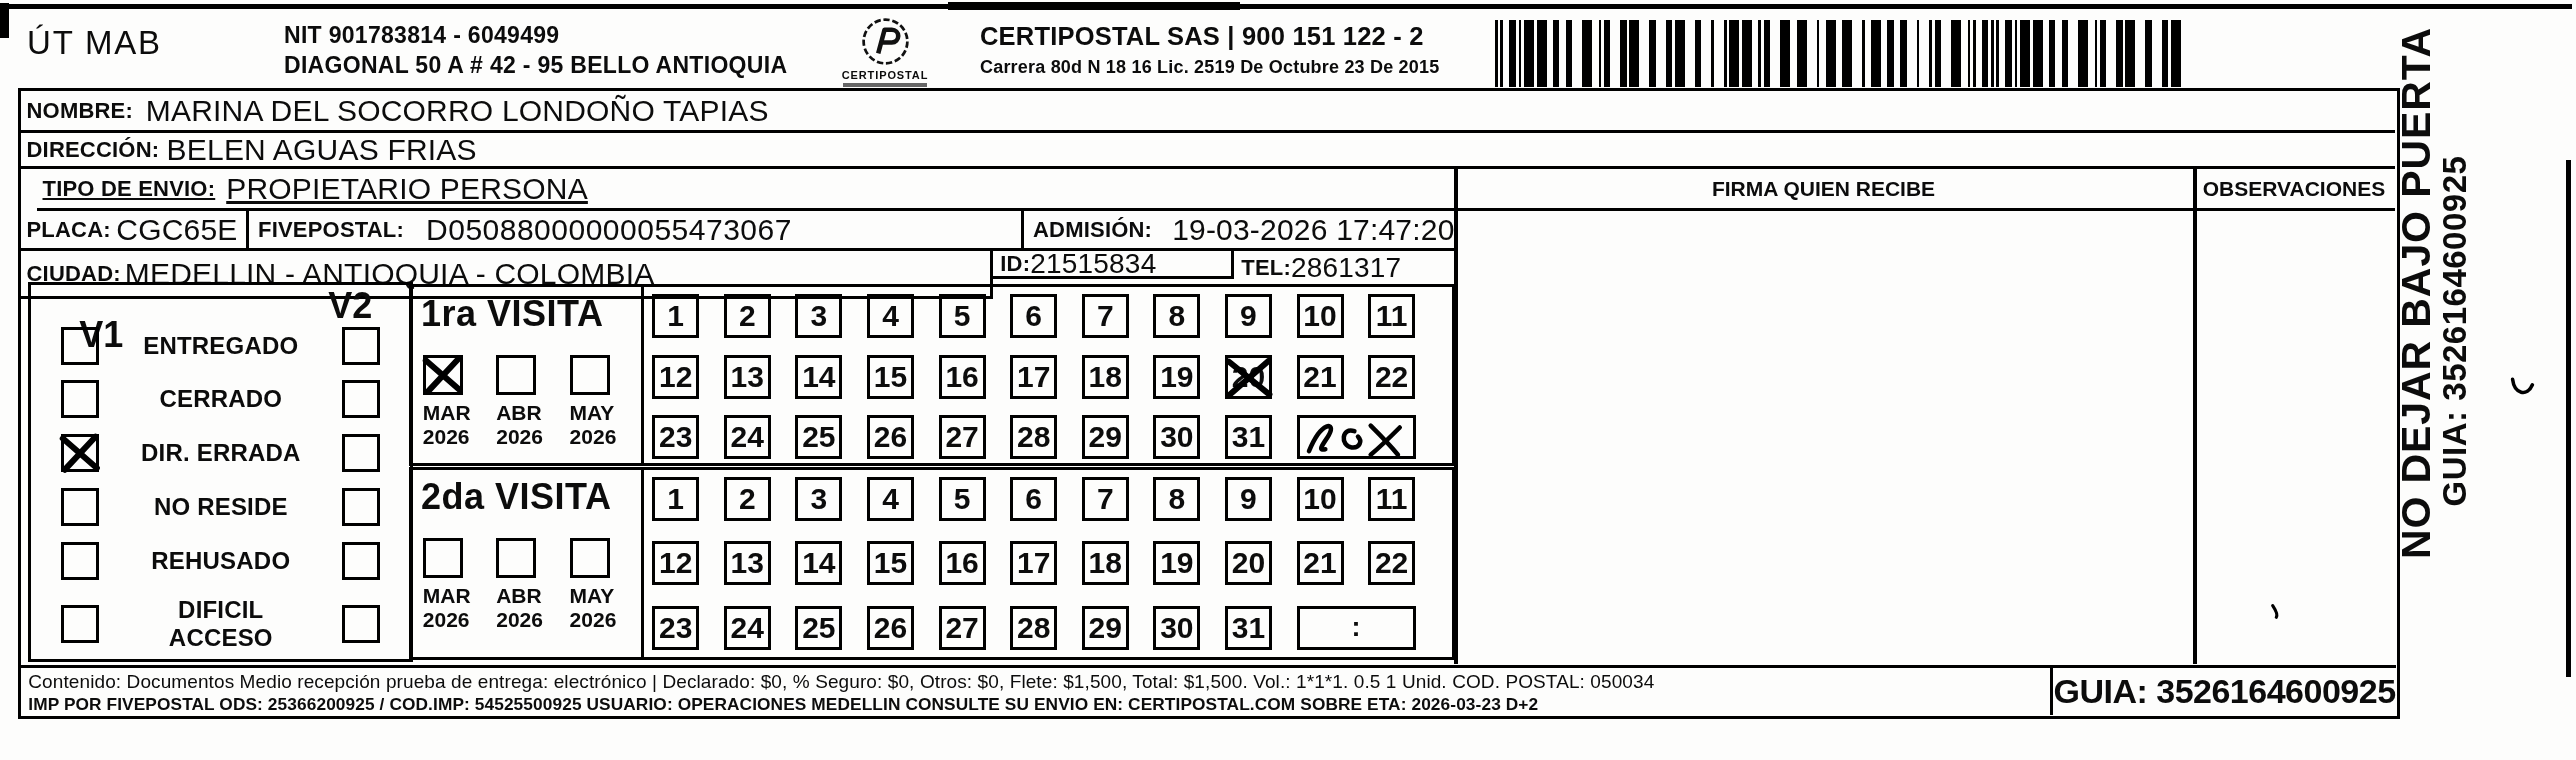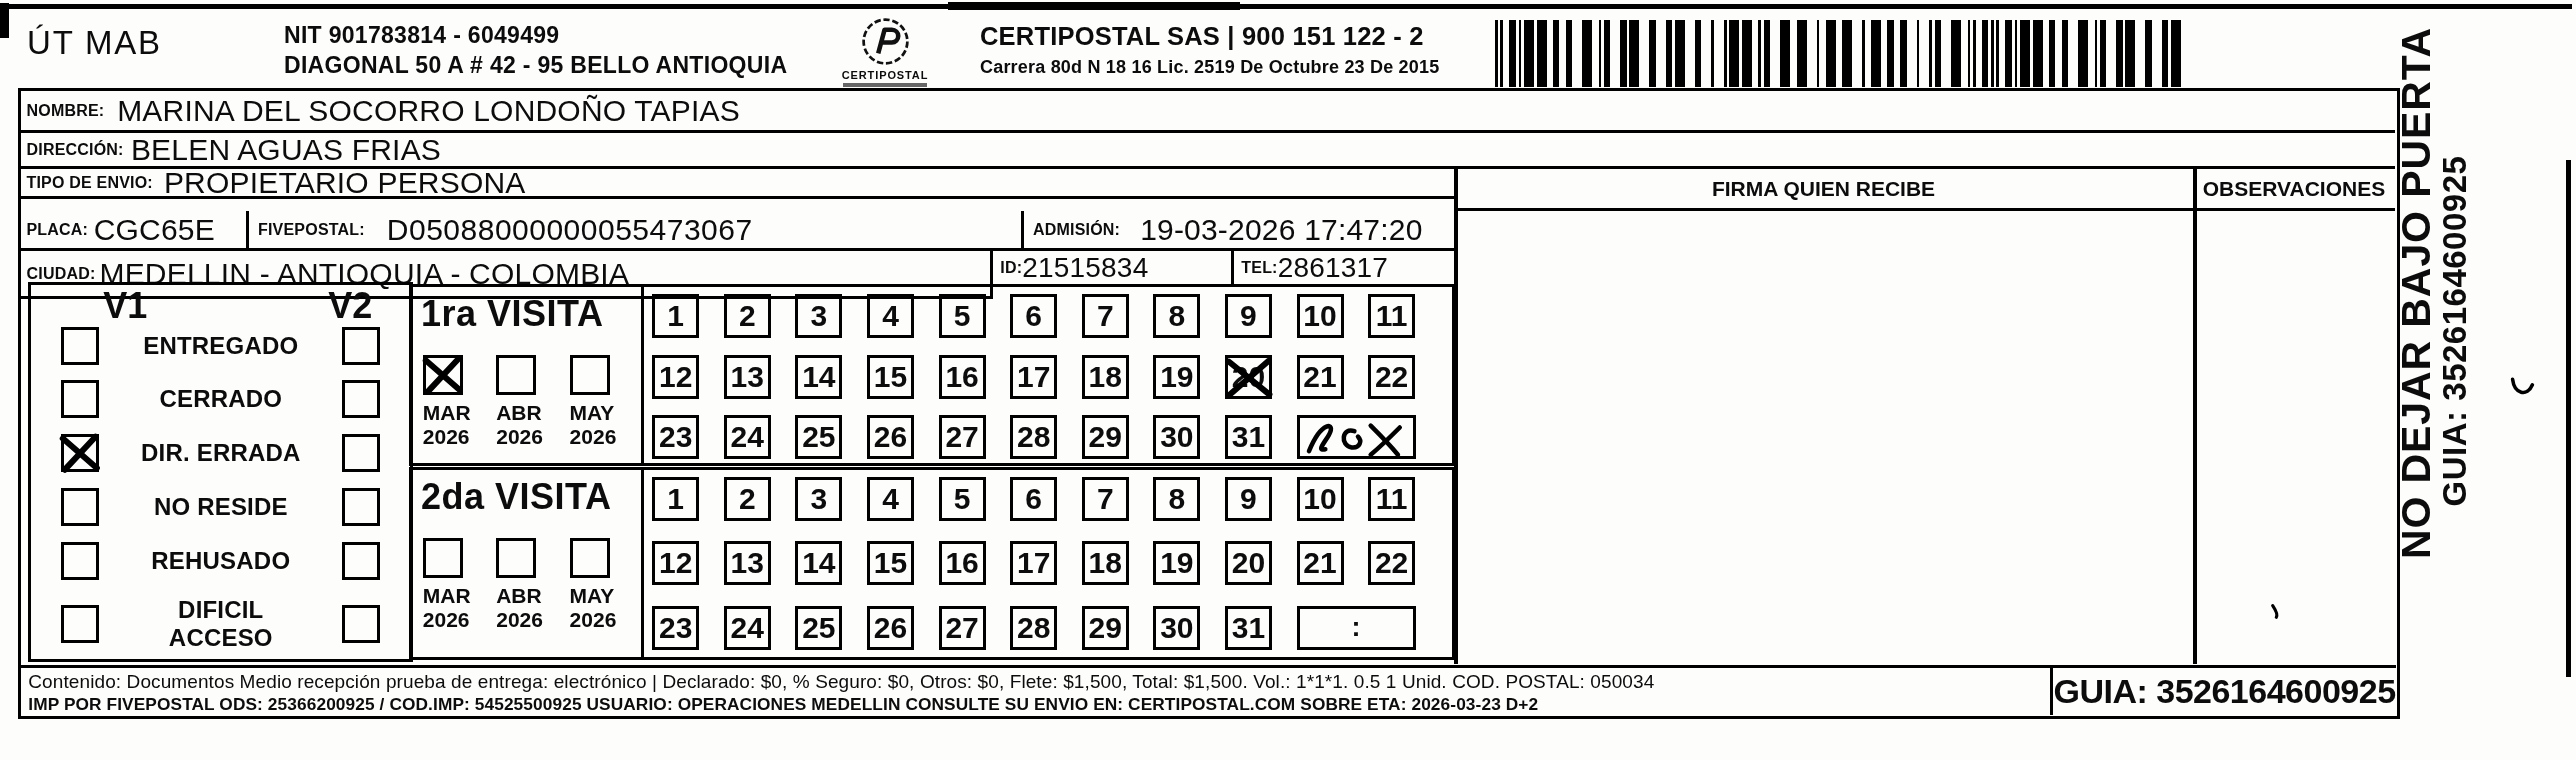--- a/index.html
+++ b/index.html
@@ -19,21 +19,21 @@
   .logo{width:106px;text-align:center;}
   .logo-caption{font-size:11px;font-weight:bold;letter-spacing:0.9px;margin-top:-1.8px;}
   .logo-tag{height:3.6px;width:84px;margin:2.7px auto 0;background:#666;}
   .barcode{display:flex;align-items:stretch;}
   .bar{background:#000;height:100%;}
 
   
   #form{left:18px;top:88px;width:2382px;height:631px;border:3.6px solid #000;}
   .cell{position:absolute;box-sizing:border-box;display:flex;align-items:center;overflow:hidden;white-space:nowrap;}
   .bb{border-bottom:3.6px solid #000;} .br{border-right:3.6px solid #000;}
-  .flabel{font-size:16px;font-weight:bold;letter-spacing:0.2px;}
+  .flabel{font-size:22px;font-weight:bold;letter-spacing:0.2px;}
   .fvalue{font-size:30px;letter-spacing:0.2px;}
   .hdr{justify-content:center;font-size:21px;font-weight:bold;}
   .vline{background:#000;}
 
   
   #vpanel{left:7.3px;top:191px;width:385px;height:380px;border:3.6px solid #000;}
   .vhead{position:absolute;top:0px;font-size:36px;font-weight:bold;}
   #status-rows{position:absolute;left:0;right:0;top:38px;bottom:3.6px;display:flex;flex-direction:column;justify-content:space-between;padding:3.6px 0;}
   .srow{display:grid;grid-template-columns:98px 1fr 98px;align-items:center;}
   .srow .cb{margin:0 auto;}
@@ -165,21 +165,21 @@
     <div class="cell bb" style="left:0;top:0;width:2374px;height:42px;padding-left:5.5px;">
       <span class="flabel">NOMBRE:</span>
       <span class="fvalue" style="margin-left:12.8px;">MARINA DEL SOCORRO LONDOÑO TAPIAS</span>
     </div>
 
     <div class="cell bb" style="left:0;top:42px;width:2374px;height:36px;padding-left:5.5px;">
       <span class="flabel">DIRECCIÓN:</span>
       <span class="fvalue" style="margin-left:7.3px;">BELEN AGUAS FRIAS</span>
     </div>
 
-    <div class="cell bb" style="left:0;top:78px;width:1433px;height:30px;padding-left:5.5px;">
+    <div class="cell bb" style="left:16px;top:78px;width:1433px;height:42px;padding-left:5.5px;text-decoration:underline;">
       <span class="flabel">TIPO DE ENVIO:</span>
       <span class="fvalue" style="margin-left:11px;">PROPIETARIO PERSONA</span>
     </div>
     <div class="cell bb hdr" style="left:1433px;top:78px;width:739px;height:42px;">FIRMA QUIEN RECIBE</div>
     <div class="cell bb hdr" style="left:2172px;top:78px;width:202px;height:42px;">OBSERVACIONES</div>
 
     <div class="cell bb br" style="left:0;top:120px;width:228px;height:40px;padding-left:5.5px;">
       <span class="flabel">PLACA:</span>
       <span class="fvalue" style="margin-left:5.5px;">CGC65E</span>
     </div>
@@ -189,34 +189,34 @@
     </div>
     <div class="cell bb" style="left:1003px;top:120px;width:430px;height:40px;padding-left:9px;">
       <span class="flabel">ADMISIÓN:</span>
       <span class="fvalue" style="margin-left:20px;">19-03-2026 17:47:20</span>
     </div>
 
     <div class="cell bb br" style="left:0;top:160px;width:972px;height:48px;padding-left:5.5px;">
       <span class="flabel">CIUDAD:</span>
       <span class="fvalue" style="margin-left:4px;">MEDELLIN - ANTIOQUIA - COLOMBIA</span>
     </div>
-    <div class="cell bb br" style="left:972px;top:160px;width:241px;height:36px;padding-left:7.3px;">
+    <div class="cell bb br" style="left:972px;top:160px;width:241px;height:28px;padding-left:7.3px;">
       <span class="flabel">ID:</span>
       <span class="fvalue" style="font-size:28px;">21515834</span>
     </div>
     <div class="cell bb" style="left:1213px;top:160px;width:221px;height:36px;padding-left:7.3px;">
       <span class="flabel">TEL:</span>
       <span class="fvalue" style="font-size:28px;">2861317</span>
     </div>
 
     <div class="abs vline" style="left:1433px;top:78px;width:3.6px;height:495px;"></div>
     <div class="abs vline" style="left:2172px;top:78px;width:3.6px;height:495px;"></div>
 
     <div id="vpanel" class="abs">
-      <div class="vhead" style="left:72px;">V1</div>
+      <div class="vhead" style="left:48px;margin-top:29px;">V1</div>
       <div class="vhead" style="right:38px;">V2</div>
       <div id="status-rows">
           <div class="srow">
             <div class="cb"></div>
             <div class="slabel">ENTREGADO</div>
             <div class="cb"></div>
           </div>
           <div class="srow">
             <div class="cb"></div>
             <div class="slabel">CERRADO</div>

